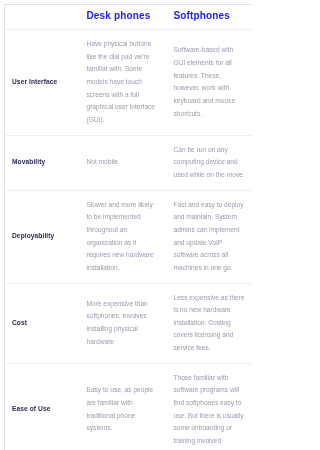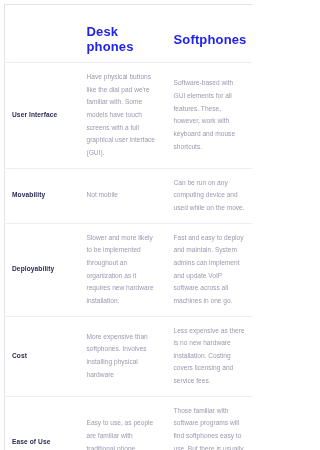--- a/index.html
+++ b/index.html
@@ -26,24 +26,24 @@
     border-collapse: collapse;
     table-layout: fixed;
     border: 1px solid #e2e2ea;
     background: #ffffff;
   }
   col.c-label { width: 72px; }
   col.c-a     { width: 88px; }
   col.c-b     { width: 88px; }
 
   thead th {
-    padding: 19px 4px 8px 4px;
+    padding: 5px 4px 8px 4px;
     vertical-align: middle;
     text-align: left;
-    font-size: 13px;
+    font-size: 10px;
     font-weight: bold;
     letter-spacing: 0.15px;
     color: #2222ee;
     border-bottom: 1px solid #ececf4;
     background: #ffffff;
   }
   thead th.h-label { color: transparent; }
   thead th.h-a { padding-left: 10px; }
   thead th.h-b { padding-left: 9px; margin-top: 31px; }
 

